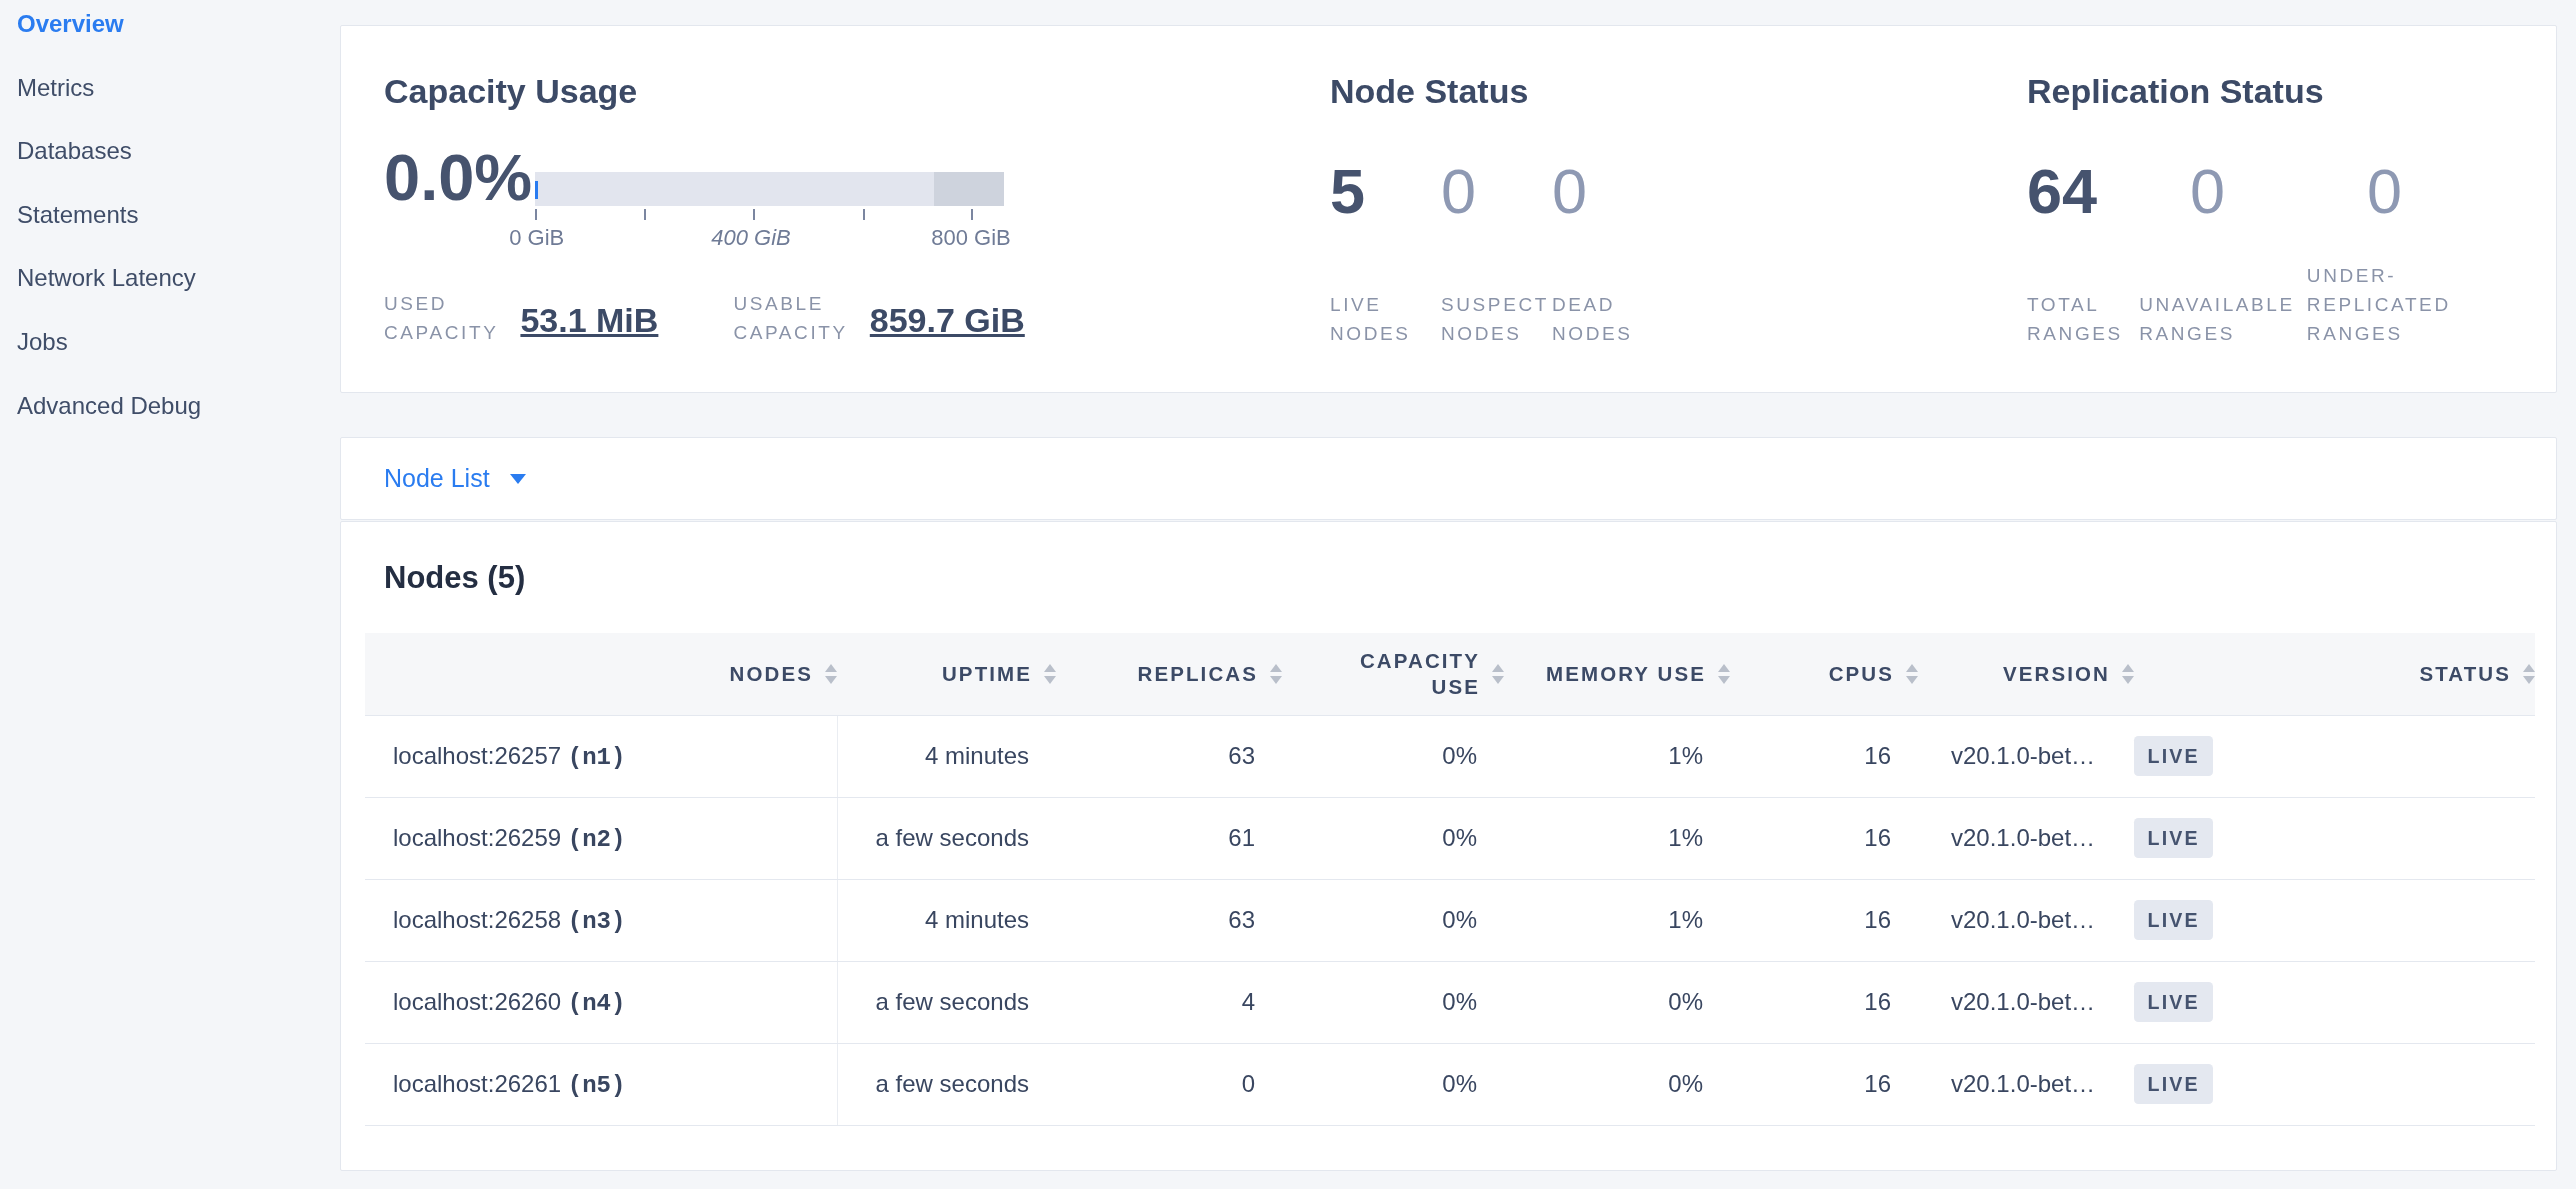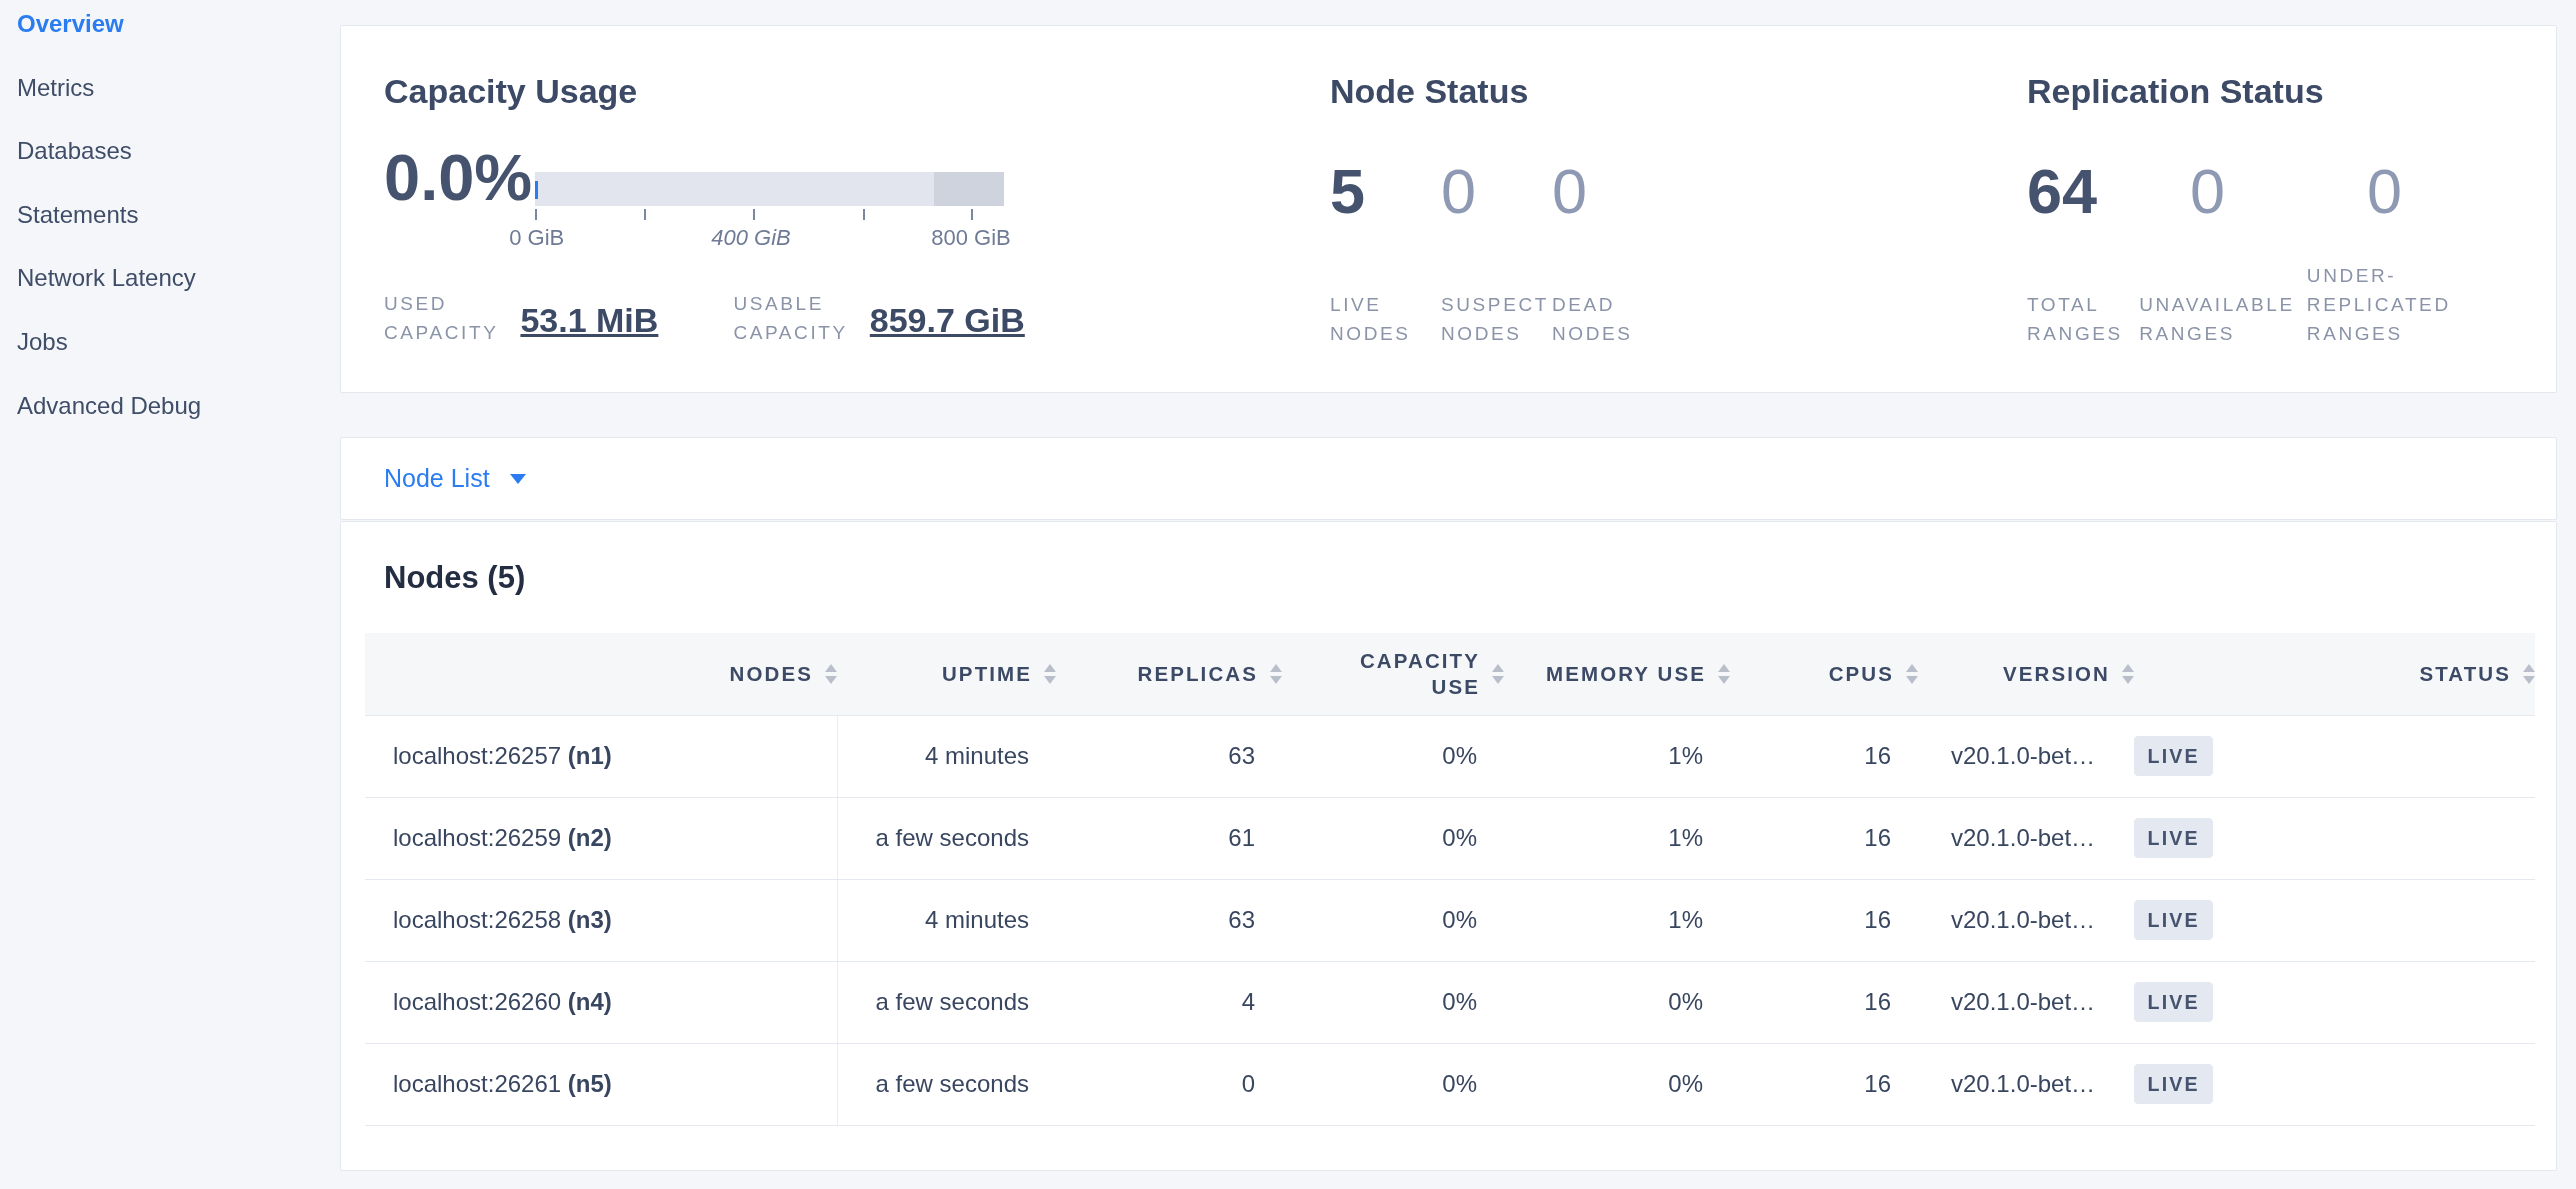--- a/index.html
+++ b/index.html
@@ -76,21 +76,21 @@
   th.c-version .th-inner { padding-left:60px; }
   .sort-icon { display:inline-flex; flex-direction:column; gap:4.3px; }
   .sort-icon i { display:block; width:0; height:0; border-left:6.8px solid transparent; border-right:6.8px solid transparent; }
   .sort-icon .up   { border-bottom:8.5px solid var(--c-sort-icon,#b9bfca); }
   .sort-icon .down { border-top:8.5px solid var(--c-sort-icon,#b9bfca); }
   tbody td { height:82px; font-size:24px; color:var(--c-table-text,#394660); background:#fff;
              border-bottom:1.7px solid var(--c-row-border,#e4e8ef); vertical-align:middle; }
   tbody td.c-nodes { border-right:1.7px solid #eaedf2; padding-left:28px; }
   tbody td.num { text-align:right; }
   tbody td.c-version { padding-left:60px; }
-  .node-id { font-weight:700; }
+  .node-id { font-weight:700;font-family:Liberation Mono, monospace; }
   .badge { display:inline-block; background:var(--c-badge-bg,#e4e8f0); color:var(--c-badge-text,#45536f);
            font-size:19.6px; font-weight:700; letter-spacing:2.1px; padding:8.5px 13.6px; border-radius:4.3px; }
 </style>
 </head>
 <body>
 
 <div id="app">
 
   <nav class="sidebar">
     <div class="nav-item active">Overview</div>

